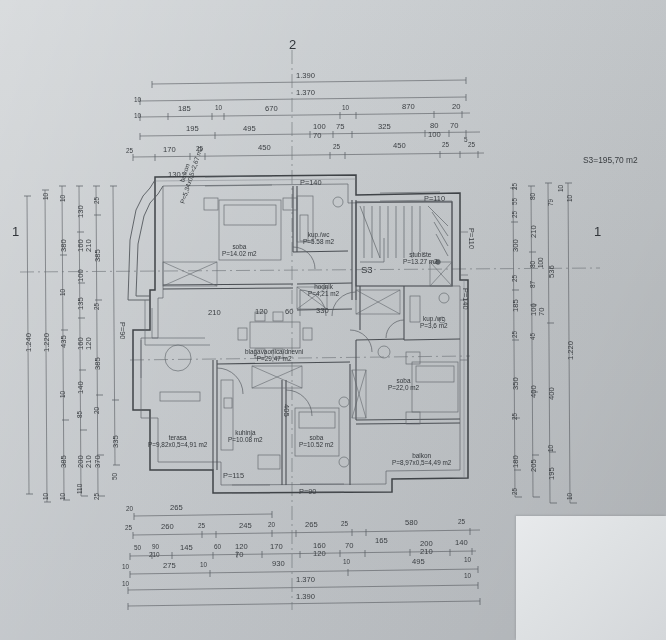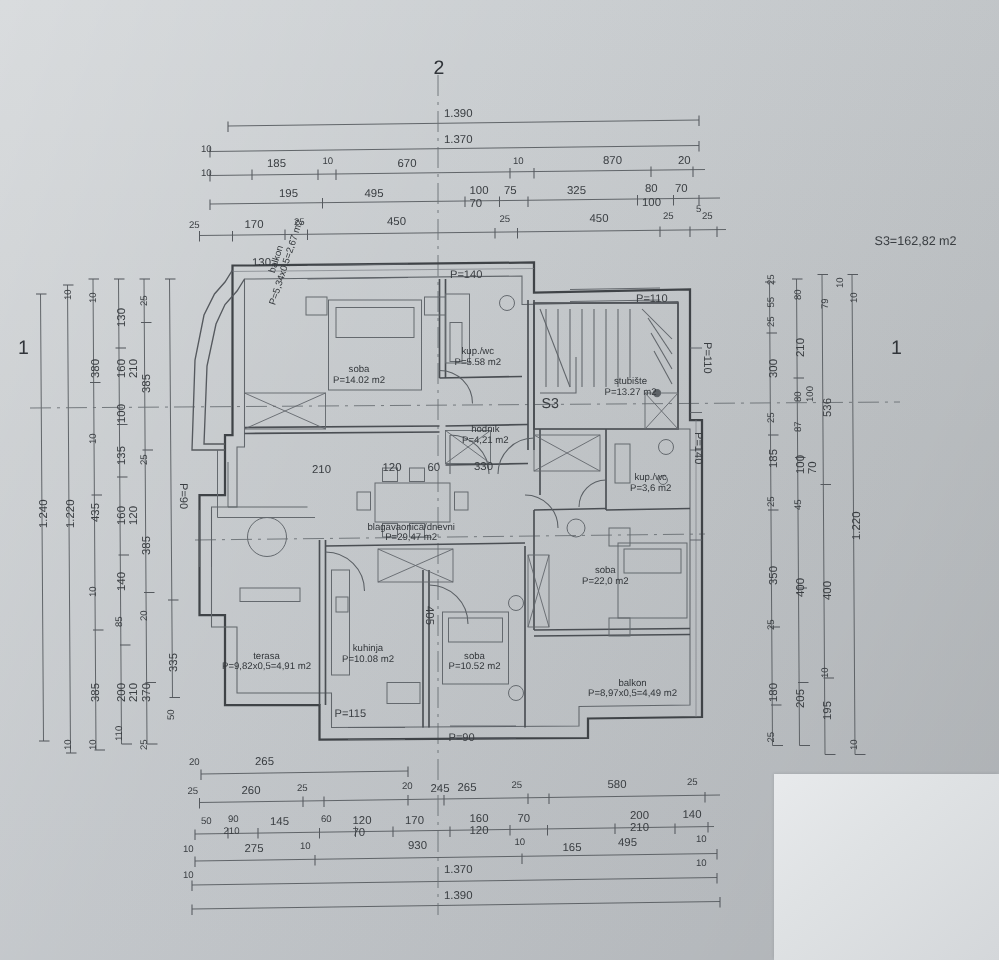--- a/index.html
+++ b/index.html
@@ -49,21 +49,21 @@
 </style>
 </head>
 <body>
 
 <div id="paper"></div>
 <div id="fold"></div>
 
 <div id="sheet">
 
 
-  <div class="tx s3" style="left:583px;top:155px;">S3=162,82 m2</div>
+  <div class="tx s3" style="left:583px;top:155px;">S3=195,70 m2</div>
 
   <div class="tx sec" style="left:289px;top:37px;">2</div>
   <div class="tx sec" style="left:12px;top:224px;">1</div>
   <div class="tx sec" style="left:594px;top:224px;">1</div>
 
   <svg width="666" height="640" viewBox="0 0 666 640" class="blur">
     <defs>
       <pattern id="hatch" width="5" height="5" patternTransform="rotate(45)" patternUnits="userSpaceOnUse">
         <line x1="0" y1="0" x2="0" y2="5" stroke="#8a8f94" stroke-width="0.6"></line>
       </pattern>
@@ -503,39 +503,39 @@
   <div class="tx d" style="left:393px;top:141px;">450</div>
   <div class="tx dsm" style="left:442px;top:141px;">25</div>
   <div class="tx dsm" style="left:468px;top:141px;">25</div>
 
   <div class="tx dsm" style="left:126px;top:505px;">20</div>
   <div class="tx d" style="left:170px;top:503px;">265</div>
 
   <div class="tx dsm" style="left:125px;top:524px;">25</div>
   <div class="tx d" style="left:161px;top:522px;">260</div>
   <div class="tx dsm" style="left:198px;top:522px;">25</div>
-  <div class="tx d" style="left:239px;top:521px;margin-left:48px;">245</div>
+  <div class="tx d" style="left:239px;top:521px;">245</div>
   <div class="tx dsm" style="left:268px;top:521px;">20</div>
   <div class="tx d" style="left:305px;top:520px;">265</div>
   <div class="tx dsm" style="left:341px;top:520px;">25</div>
   <div class="tx d" style="left:405px;top:518px;">580</div>
   <div class="tx dsm" style="left:458px;top:518px;">25</div>
 
   <div class="tx dsm" style="left:134px;top:544px;">50</div>
   <div class="tx dsm" style="left:152px;top:543px;">90</div>
   <div class="tx dsm" style="left:149px;top:551px;">210</div>
   <div class="tx d" style="left:180px;top:543px;">145</div>
   <div class="tx dsm" style="left:214px;top:543px;">60</div>
   <div class="tx d" style="left:235px;top:542px;">120</div>
   <div class="tx d" style="left:235px;top:550px;">70</div>
   <div class="tx d" style="left:270px;top:542px;">170</div>
   <div class="tx d" style="left:313px;top:541px;">160</div>
   <div class="tx d" style="left:313px;top:549px;">120</div>
   <div class="tx d" style="left:345px;top:541px;">70</div>
-  <div class="tx d" style="left:375px;top:560px;">165</div>
+  <div class="tx d" style="left:375px;top:536px;">165</div>
   <div class="tx d" style="left:420px;top:539px;">200</div>
   <div class="tx d" style="left:420px;top:547px;">210</div>
   <div class="tx d" style="left:455px;top:538px;">140</div>
 
   <div class="tx dsm" style="left:122px;top:563px;">10</div>
   <div class="tx d" style="left:163px;top:561px;">275</div>
   <div class="tx dsm" style="left:200px;top:561px;">10</div>
   <div class="tx d" style="left:272px;top:559px;">930</div>
   <div class="tx dsm" style="left:343px;top:558px;">10</div>
   <div class="tx d" style="left:412px;top:557px;">495</div>

